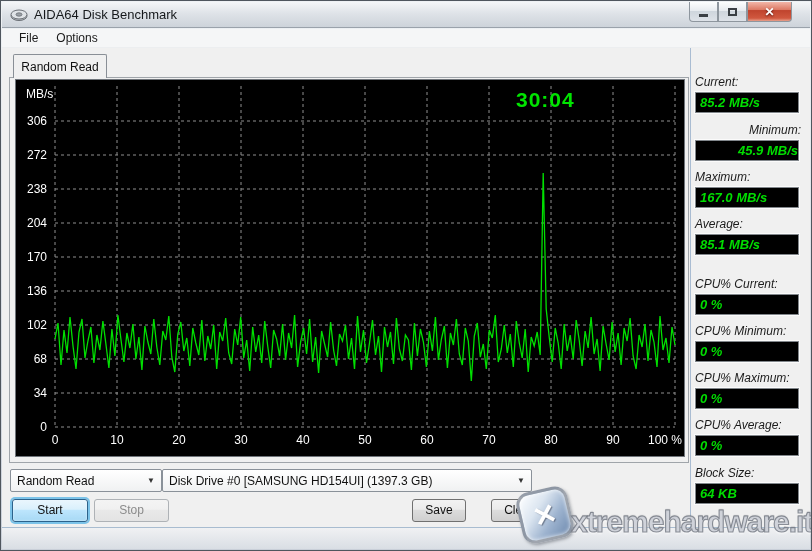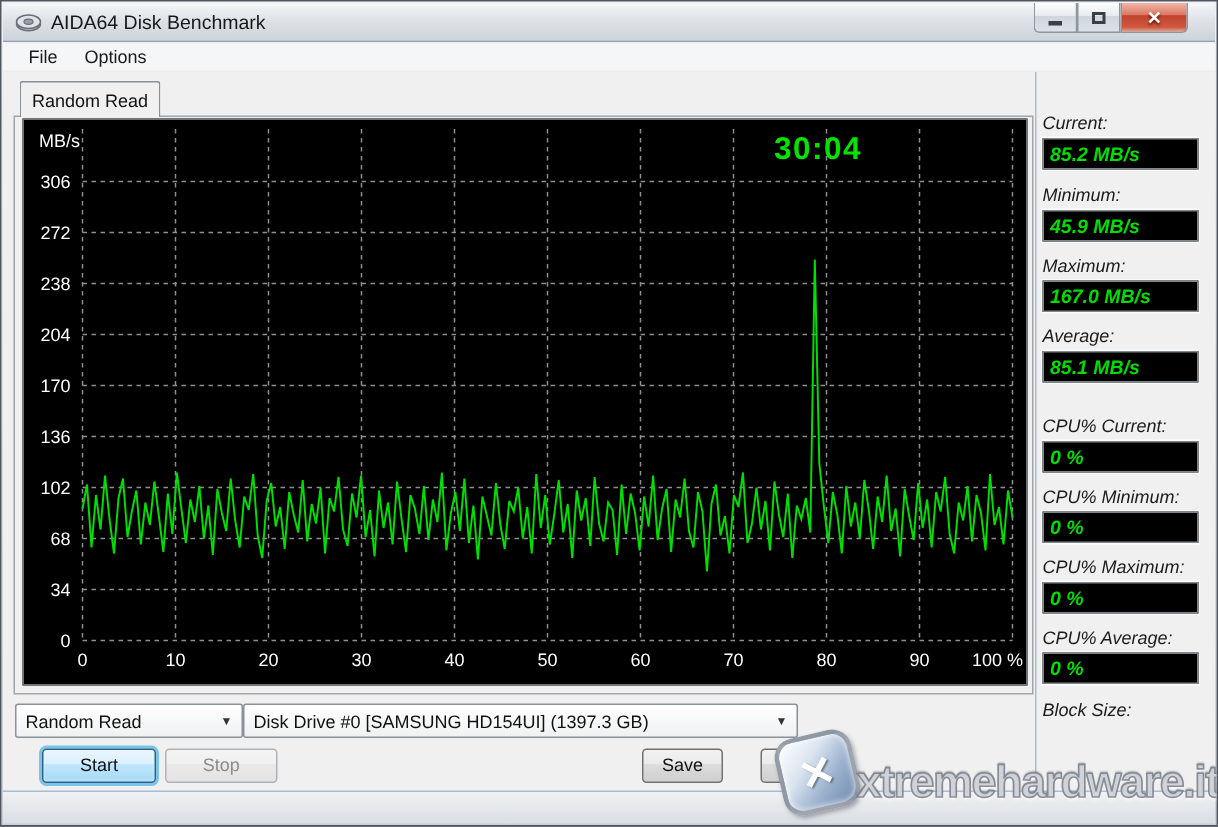--- a/index.html
+++ b/index.html
@@ -66,37 +66,37 @@
   
   .v-divider { position:absolute; left:688px; top:0; width:1px; height:481px; background:#a9bcd2; }
   .sidebar { position:absolute; left:693px; top:0; width:112px; height:481px;font-style:italic; }
   .stat { position:absolute; left:0; width:106px; }
   .stat-label { display:block; font-size:12px; color:#1b1b1b; margin-bottom:3px; }
   .stat-value {
     display:block; width:104px; height:21px; background:#000;
     border:1px solid #82878c; box-shadow:0 0 0 1px #fbfbfb;
     color:#00dd00; font-size:13px; font-weight:bold; line-height:19px; padding-left:4px;
   }
-  .stat:nth-child(1){top:27px;} .stat:nth-child(2){top:75px;} .stat:nth-child(3){top:122px;}
+  .stat:nth-child(1){top:27px;} .stat:nth-child(2){top:75px;text-align:right;} .stat:nth-child(3){top:122px;}
   .stat:nth-child(4){top:169px;} .stat:nth-child(5){top:229px;} .stat:nth-child(6){top:276px;}
   .stat:nth-child(7){top:323px;} .stat:nth-child(8){top:370px;} .stat:nth-child(9){top:418px;}
   
   .combo {
     position:absolute; height:23px; background:linear-gradient(#ffffff,#f0f1f2);
     border:1px solid #8a9199; border-radius:2px;
     display:flex; align-items:center; font-size:12px; color:#111; padding:0 6px;
   }
   .combo .arrow { margin-left:auto; font-size:8px; color:#333; padding-left:6px; }
   .combo-benchmark { left:8px; top:421px; width:152px; }
   .combo-drive { left:160px; top:421px; width:370px; }
   .btn {
     position:absolute; top:451px; height:23px;
     background:linear-gradient(#f2f2f2,#ebebeb 45%,#dddddd 46%,#cfcfcf);
     border:1px solid #707070; border-radius:3px;
-    font-size:12px; color:#111; text-align:center; line-height:21px;margin-left:16px;
+    font-size:12px; color:#111; text-align:center; line-height:21px;
   }
   .btn-start {
     left:10px; width:76px; border:1px solid #2c628b;
     background:linear-gradient(#eaf6fd,#d9f0fc 45%,#bee6fd 46%,#a7d9f5);
     box-shadow:0 0 0 2px #7bc3e9, inset 0 0 2px #e8f7ff;
   }
   .btn-stop { left:92px; width:75px; color:#8b8b8b; border:1px solid #aeb2b6;
     background:linear-gradient(#f4f4f4,#f0f0f0 45%,#e9e9e9 46%,#e3e3e3); }
   .btn-save { left:410px; width:54px; }
   .btn-clear { left:489px; width:55px; }
@@ -239,20 +239,21 @@
       <div class="stat">
         <span class="stat-label">CPU% Maximum:</span>
         <span class="stat-value">0 %</span>
       </div>
       <div class="stat">
         <span class="stat-label">CPU% Average:</span>
         <span class="stat-value">0 %</span>
       </div>
       <div class="stat">
         <span class="stat-label">Block Size:</span>
+        <span class="stat-value">64 KB</span>
       </div>
     </div>
 
     <div class="combo combo-benchmark">
       <span>Random Read</span>
       <span class="arrow">▼</span>
     </div>
     <div class="combo combo-drive">
       <span>Disk Drive #0  [SAMSUNG HD154UI]  (1397.3 GB)</span>
       <span class="arrow">▼</span>

